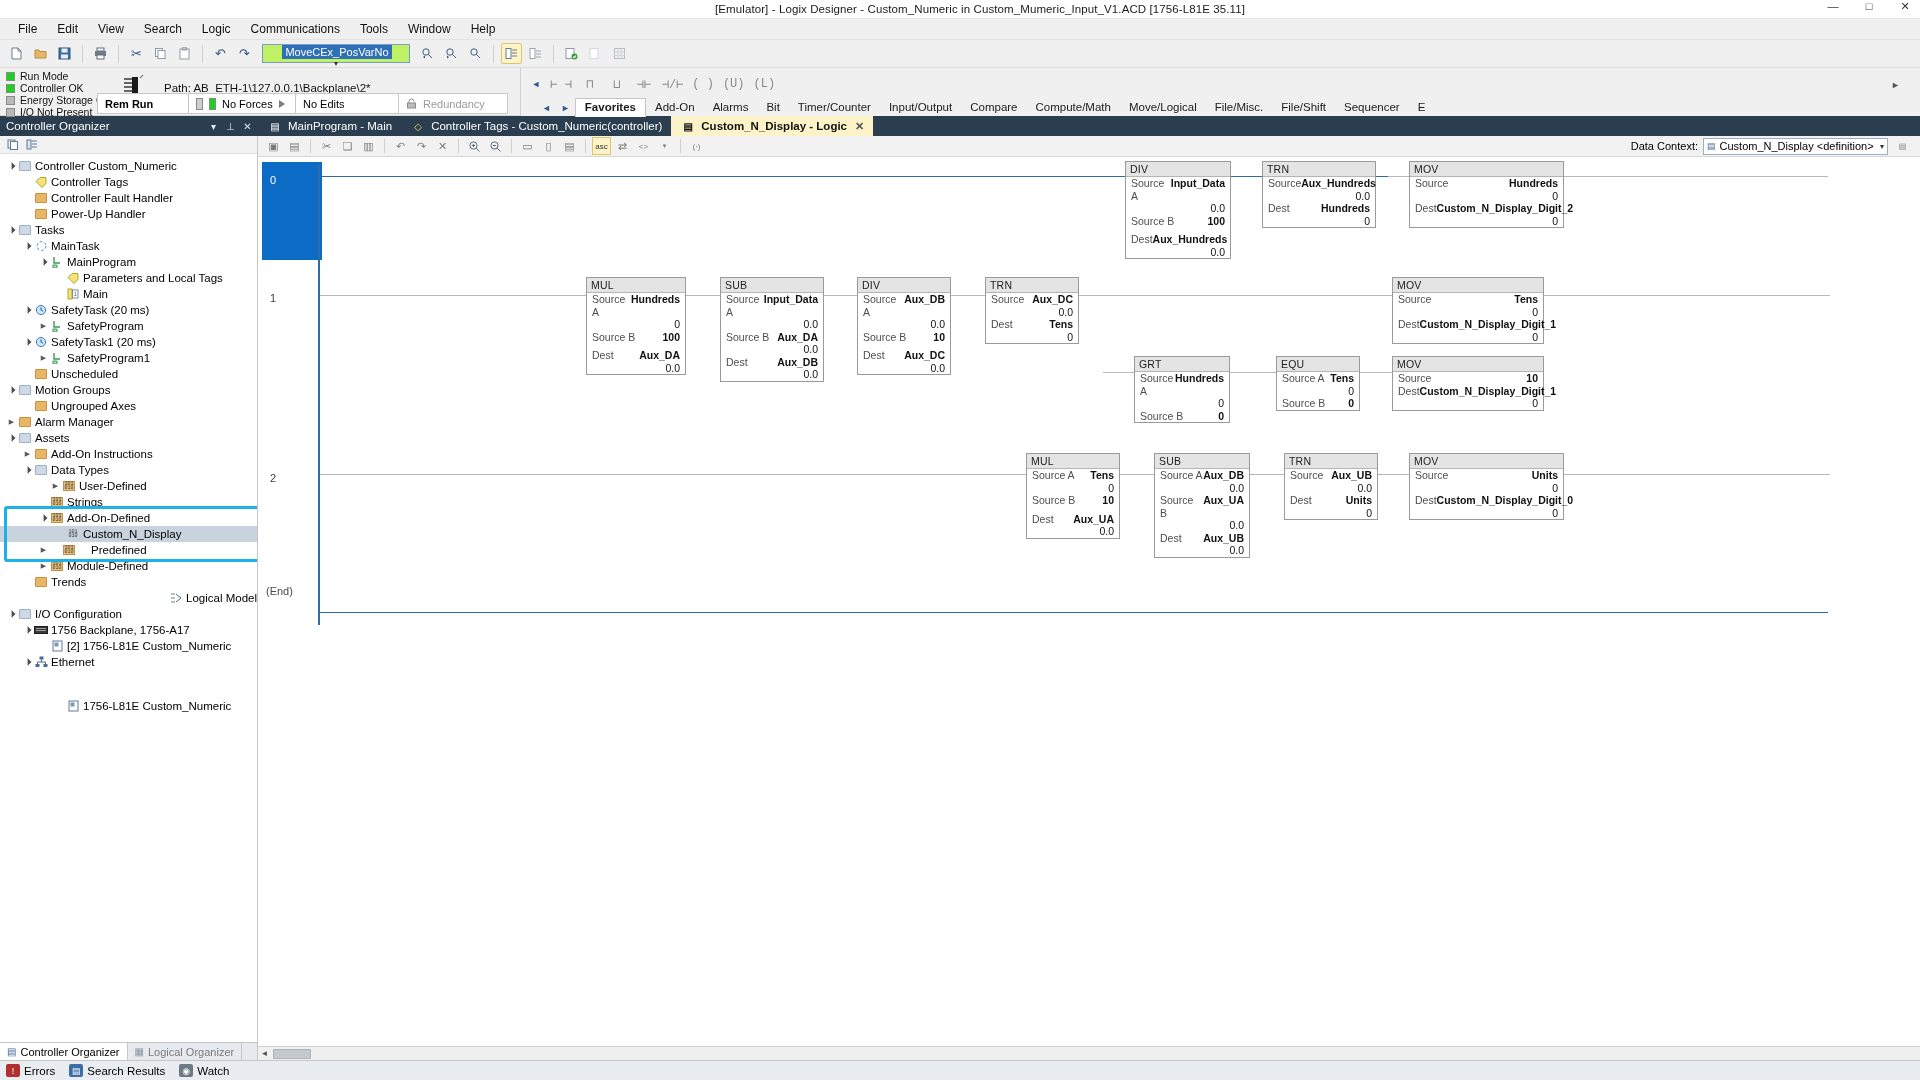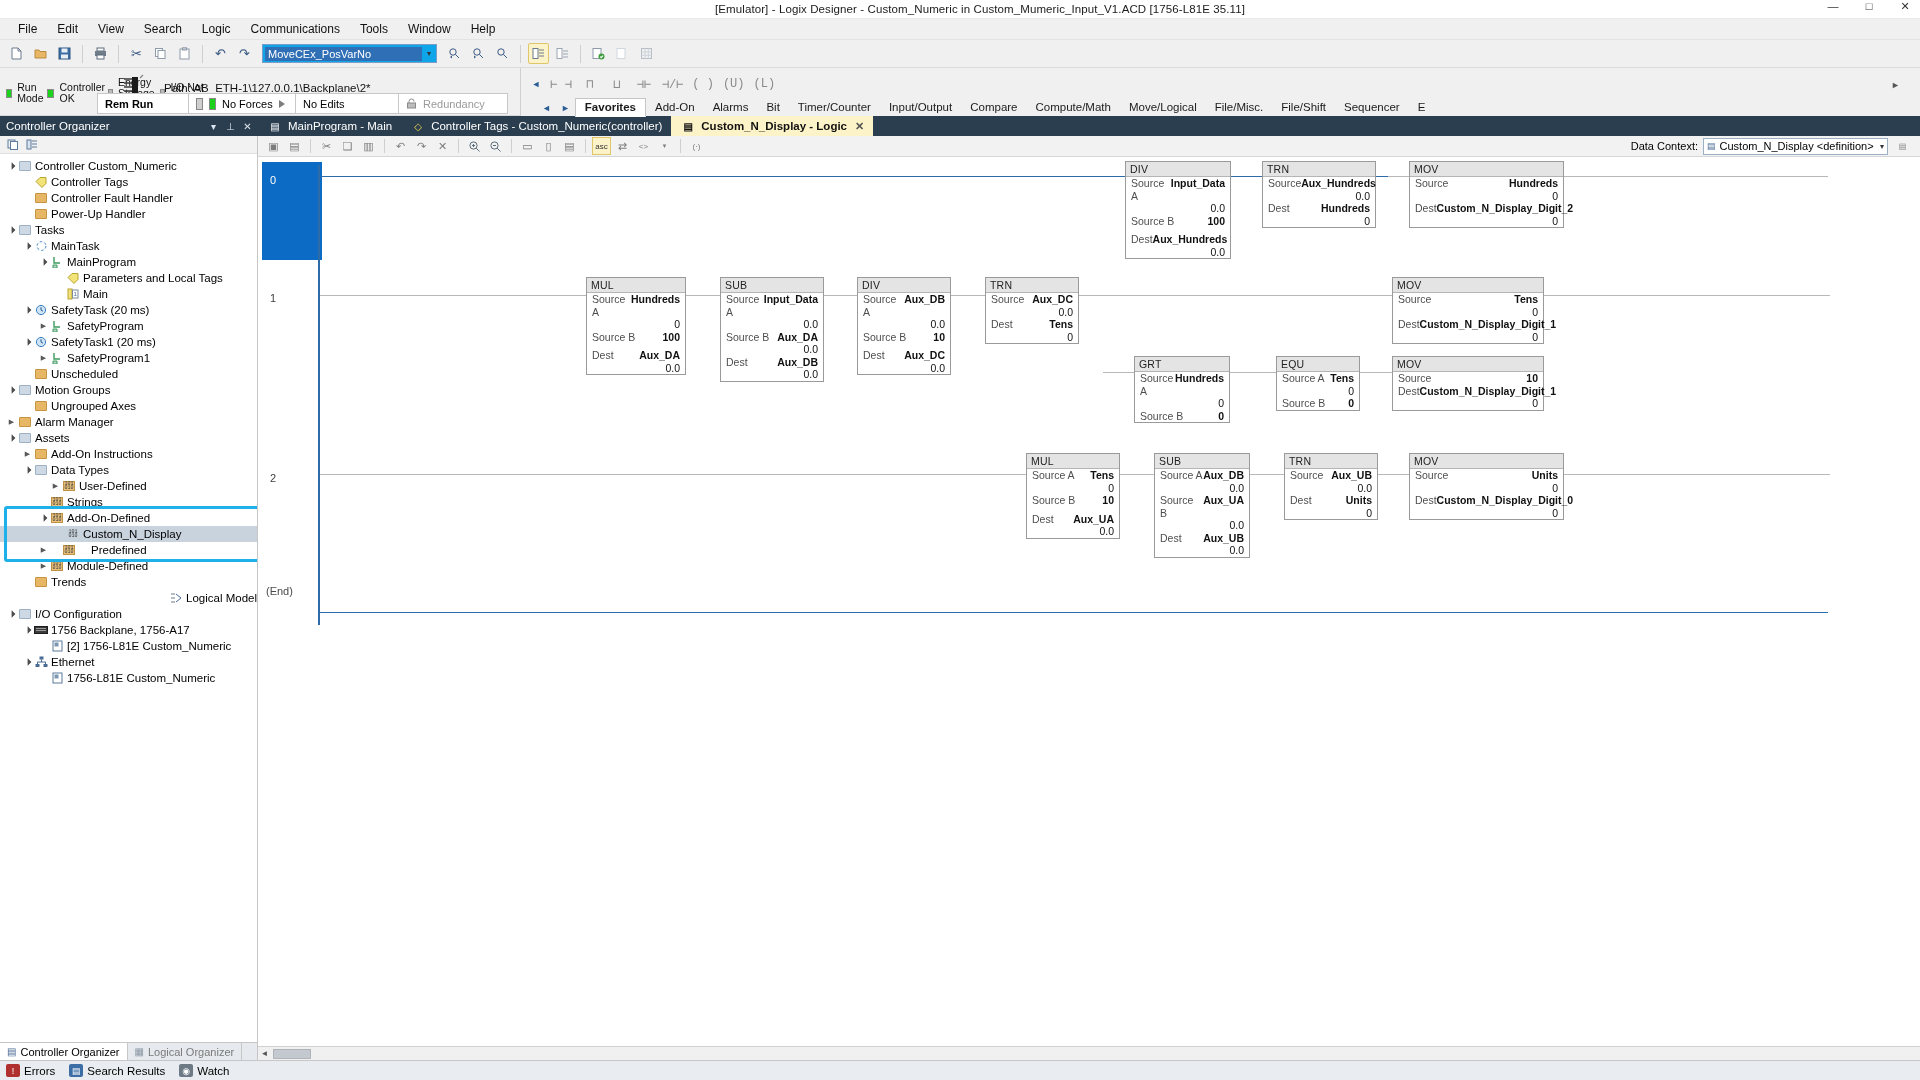--- a/index.html
+++ b/index.html
@@ -35,32 +35,32 @@
     height:28px; background:#f0f0f0; display:flex; align-items:center;
     padding-left:6px; gap:3px; border-bottom:1px solid #dcdcdc;
   }
   .tb-ico{
     width:21px; height:21px; display:flex; align-items:center; justify-content:center;
     border:1px solid transparent; border-radius:2px; font-size:13px; color:#3b5b84; cursor:default;
   }
   .tb-ico.active{ background:#fdf3c8; border-color:#e0c66a; }
   .tb-sep{ width:1px; height:18px; background:#cfcfcf; margin:0 4px; }
   .tagcombo{
-    width:175px; height:19px; border:1px solid #7a9cc6; background:#0ea5e9;
-    display:flex; align-items:center; position:relative; margin:0 4px;
+    width:148px; height:19px; border:1px solid #7a9cc6; background:#bef264;
+    display:flex; align-items:center; position:relative; margin:0 4px;flex-direction:column;
   }
   .tagcombo .val{
     background:#2f6fb5; color:#ffffff; font-size:11px; padding:1px 3px;
     margin-left:2px; white-space:nowrap; flex:1;
   }
   .tagcombo .arw{ width:14px; text-align:center; font-size:8px; color:#333; }
 
   
   .ctrlstrip{ height:48px; background:#f0f0f0; display:flex; border-bottom:1px solid #d8d8d8; position:relative; }
-  .leds{ width:112px; padding:3px 0 0 6px; display:flex; flex-direction:row; gap:1px; }
+  .leds{ width:112px; padding:3px 0 0 6px; display:flex; flex-direction:column; gap:1px; }
   .led-row{ display:flex; align-items:center; gap:5px; font-size:10.5px; color:#111; line-height:11px; }
   .led{ width:9px; height:9px; border:1px solid #8a8a8a; display:inline-block; }
   .led.green{ background:#19d219; }
   .led.grey{ background:#b9b9b9; }
 
   .keysw{ width:42px; display:flex; align-items:flex-start; justify-content:center; padding-top:6px; }
   .keysw svg{ display:block; }
 
   .pathbox{ flex:0 0 auto; padding:14px 0 0 10px; font-size:11.5px; color:#111; white-space:nowrap; }
 
@@ -749,21 +749,21 @@
             <span class="tico">
               <svg width="13" height="12" viewBox="0 0 13 12">
                 <rect x="4.5" y="0.5" width="4" height="3" fill="#4a6b94"></rect>
                 <rect x="0.5" y="8" width="4" height="3" fill="#4a6b94"></rect>
                 <rect x="8.5" y="8" width="4" height="3" fill="#4a6b94"></rect>
                 <path d="M6.5 3.5v2.5M2.5 8V6h8v2" stroke="#4a6b94" fill="none"></path>
               </svg>
             </span>
             <span class="tlabel">Ethernet</span>
           </div>
-          <div class="tnode" style="padding-left: 38px;">
+          <div class="tnode" style="padding-left: 54px; margin-top: 28px;">
             <span class="exp"></span>
             <span class="tico">
               <svg width="11" height="12" viewBox="0 0 11 12">
                 <rect x="1" y="1" width="9" height="10" fill="#fff" stroke="#5b7a9c"></rect>
                 <rect x="2.5" y="2.5" width="4" height="4" fill="#7d97b3"></rect>
               </svg>
             </span>
             <span class="tlabel">1756-L81E Custom_Numeric</span>
           </div>
           <div class="hl-box" style="border-color: rgb(30, 176, 232); left: 4px; top: 352px; width: 258px; height: 56px;"></div>

